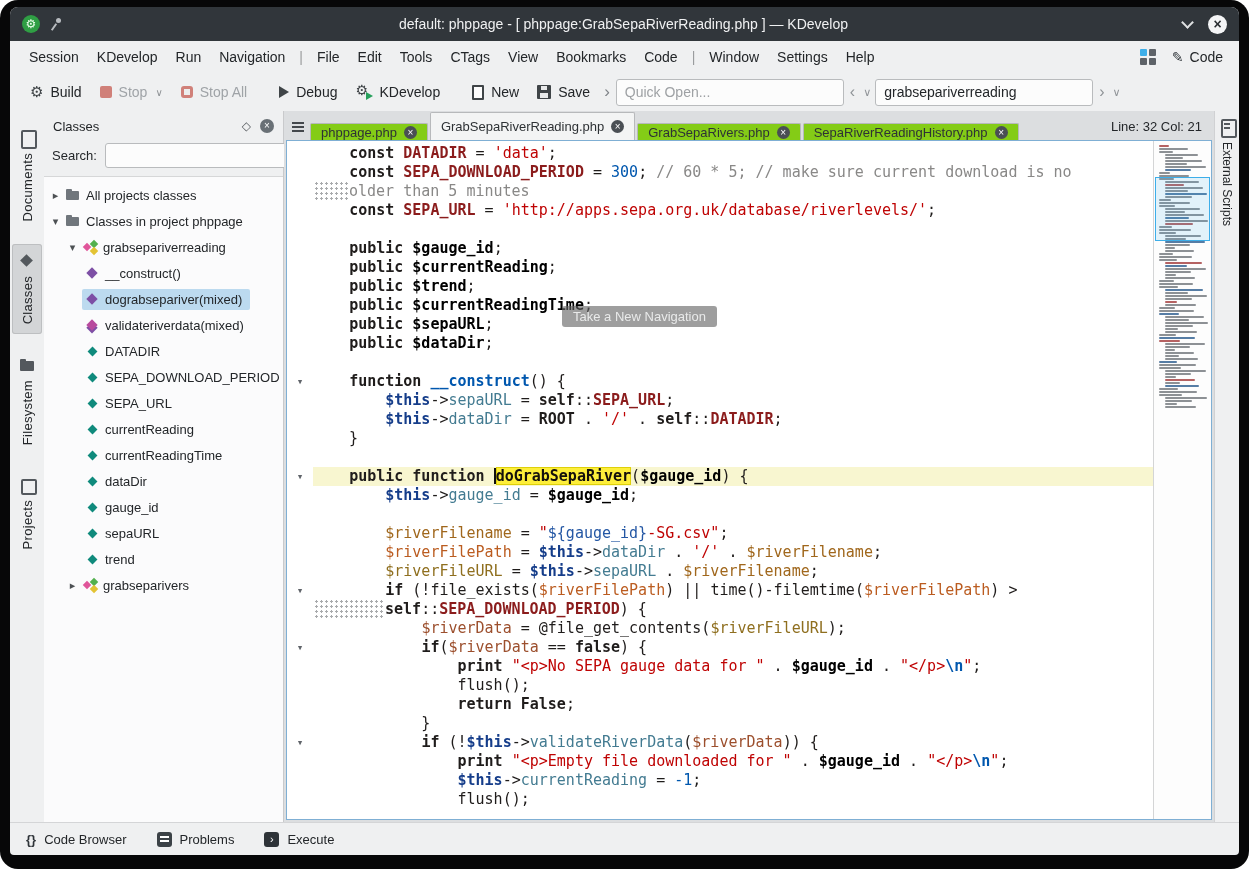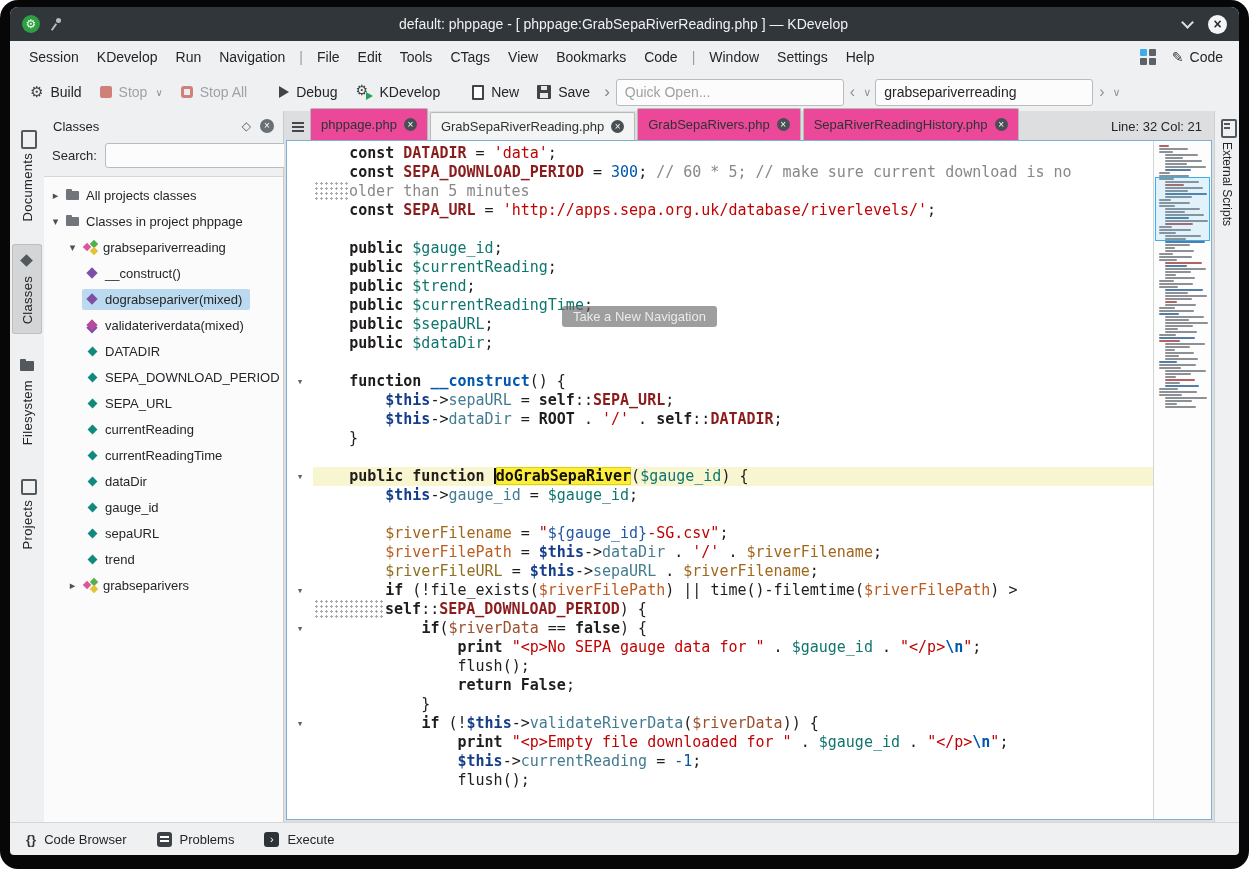--- a/index.html
+++ b/index.html
@@ -91,42 +91,42 @@
 .class-icon i{position:absolute;width:6px;height:6px;transform:rotate(45deg)}
 .class-icon .d1{left:1px;top:4px;background:#e0559a}
 .class-icon .d2{left:8px;top:1px;background:#53b04e}
 .class-icon .d3{left:8px;top:8px;background:#e3c334}
 
 
 .editorcol{flex:1;display:flex;flex-direction:column;min-width:0;background:#dcdee0;padding:1px 2px 2px}
 .tabbar{height:28px;display:flex;align-items:flex-end;flex:none}
 .tablistbtn{width:24px;height:24px;display:flex;flex-direction:column;justify-content:center;align-items:center;gap:2px;margin-bottom:1px}
 .tablistbtn i{width:12px;height:2px;background:#44484c;display:block}
-.etab{height:32px;display:flex;align-items:center;gap:7px;padding:0 10px;background:#ec4899;border:1px solid #b7b9bb;border-bottom:none;font-size:13px;color:#2e3235;border-radius:2px 2px 0 0;margin-right:2px}
+.etab{height:17px;display:flex;align-items:center;gap:7px;padding:0 10px;background:#84cc16;border:1px solid #b7b9bb;border-bottom:none;font-size:13px;color:#2e3235;border-radius:2px 2px 0 0;margin-right:2px}
 .etab.act{background:#f3f4f4;height:28px}
 .tclose{width:13px;height:13px;border-radius:50%;background:#4a4f54;color:#fff;font-size:10px;line-height:13px;text-align:center;flex:none}
 .linecol{margin-left:auto;font-size:13px;padding:0 10px;align-self:center}
 .editorframe{flex:1;display:flex;min-height:0;border:1px solid #7fafd4;background:#fff;position:relative}
 .codescroll{flex:1;overflow:hidden;padding-top:3px;min-width:0}
 .cl{display:flex;height:19px;font-family:"DejaVu Sans Mono",monospace;font-size:15px;line-height:19px;white-space:pre;color:#1f1c1b}
 .gut{width:26px;flex:none;text-align:center;font-size:11px;color:#60646a;line-height:19px}
 .lc{flex:1;min-width:0}
 .cl.cur .lc{background:#f8f6d0}
 .wrapmark{display:inline-block;height:19px;vertical-align:top;background-image:radial-gradient(#a8aaac 1px,transparent 1.2px);background-size:5px 5px;background-position:1px 4px}
 .caret{display:inline-block;width:0;border-left:2px solid #101010;height:16px;vertical-align:-3px}
 .tok-pl{color:#1f1c1b}
 .tok-kw{color:#1f1c1b;font-weight:bold}
 .tok-cn{color:#8b1c1c;font-weight:bold}
 .tok-cnb{color:#1f1c1b;font-weight:bold}
 .tok-st{color:#bf0303}
 .tok-nu{color:#0057ae}
 .tok-cm{color:#898887}
 .tok-th{color:#153d8a;font-weight:bold}
 .tok-mb{color:#437b91}
-.tok-va{color:#0f766e;font-weight:normal}
+.tok-va{color:#000000;font-weight:bold}
 .tok-vo{color:#a0671c}
 .tok-vp{color:#bb5c20}
 .tok-vu{color:#8f6f1f}
 .tok-vd{color:#9c4f2d}
 .tok-fn{color:#0057ae;font-weight:bold}
 .tok-fnb{color:#1f1c1b}
 .tok-es{color:#0057ae;font-weight:bold}
 .tok-ip{color:#2457a4}
 .tok-hl{color:#14100c;font-weight:bold;background:#fdee3a;box-shadow:inset 0 0 0 1px #ded00a}
 .minimap{width:58px;flex:none;border-left:1px solid #d4d5d6;position:relative;background:#fdfdfd;padding-top:4px}
@@ -428,20 +428,21 @@
               <div class="cl"><span class="gut"></span><span class="lc"><span class="tok-pl">    }</span></span></div>
               <div class="cl"><span class="gut"></span><span class="lc"></span></div>
               <div class="cl cur"><span class="gut">▾</span><span class="lc"><span class="tok-pl">    </span><span class="tok-kw">public</span><span class="tok-pl"> </span><span class="tok-kw">function</span><span class="tok-pl"> </span><span class="caret"></span><span class="tok-hl">doGrabSepaRiver</span><span class="tok-pl">(</span><span class="tok-va">$gauge_id</span><span class="tok-pl">) {</span></span></div>
               <div class="cl"><span class="gut"></span><span class="lc"><span class="tok-pl">        </span><span class="tok-th">$this</span><span class="tok-pl">-&gt;</span><span class="tok-mb">gauge_id</span><span class="tok-pl"> = </span><span class="tok-va">$gauge_id</span><span class="tok-pl">;</span></span></div>
               <div class="cl"><span class="gut"></span><span class="lc"></span></div>
               <div class="cl"><span class="gut"></span><span class="lc"><span class="tok-pl">        </span><span class="tok-vo">$riverFilename</span><span class="tok-pl"> = </span><span class="tok-st">"</span><span class="tok-ip">${gauge_id}</span><span class="tok-st">-SG.csv"</span><span class="tok-pl">;</span></span></div>
               <div class="cl"><span class="gut"></span><span class="lc"><span class="tok-pl">        </span><span class="tok-vp">$riverFilePath</span><span class="tok-pl"> = </span><span class="tok-th">$this</span><span class="tok-pl">-&gt;</span><span class="tok-mb">dataDir</span><span class="tok-pl"> . </span><span class="tok-st">'/'</span><span class="tok-pl"> . </span><span class="tok-vo">$riverFilename</span><span class="tok-pl">;</span></span></div>
               <div class="cl"><span class="gut"></span><span class="lc"><span class="tok-pl">        </span><span class="tok-vu">$riverFileURL</span><span class="tok-pl"> = </span><span class="tok-th">$this</span><span class="tok-pl">-&gt;</span><span class="tok-mb">sepaURL</span><span class="tok-pl"> . </span><span class="tok-vo">$riverFilename</span><span class="tok-pl">;</span></span></div>
               <div class="cl"><span class="gut">▾</span><span class="lc"><span class="tok-pl">        </span><span class="tok-kw">if</span><span class="tok-pl"> (!</span><span class="tok-fnb">file_exists</span><span class="tok-pl">(</span><span class="tok-vp">$riverFilePath</span><span class="tok-pl">) || </span><span class="tok-fnb">time</span><span class="tok-pl">()-</span><span class="tok-fnb">filemtime</span><span class="tok-pl">(</span><span class="tok-vp">$riverFilePath</span><span class="tok-pl">) &gt;</span></span></div>
               <div class="cl"><span class="gut"></span><span class="lc"><span class="wrapmark" style="width: 72px;"></span><span class="tok-kw">self</span><span class="tok-pl">::</span><span class="tok-cn">SEPA_DOWNLOAD_PERIOD</span><span class="tok-pl">) {</span></span></div>
+              <div class="cl"><span class="gut"></span><span class="lc"><span class="tok-pl">            </span><span class="tok-vd">$riverData</span><span class="tok-pl"> = @</span><span class="tok-fnb">file_get_contents</span><span class="tok-pl">(</span><span class="tok-vu">$riverFileURL</span><span class="tok-pl">);</span></span></div>
               <div class="cl"><span class="gut">▾</span><span class="lc"><span class="tok-pl">            </span><span class="tok-kw">if</span><span class="tok-pl">(</span><span class="tok-vd">$riverData</span><span class="tok-pl"> == </span><span class="tok-kw">false</span><span class="tok-pl">) {</span></span></div>
               <div class="cl"><span class="gut"></span><span class="lc"><span class="tok-pl">                </span><span class="tok-kw">print</span><span class="tok-pl"> </span><span class="tok-st">"&lt;p&gt;No SEPA gauge data for "</span><span class="tok-pl"> . </span><span class="tok-va">$gauge_id</span><span class="tok-pl"> . </span><span class="tok-st">"&lt;/p&gt;</span><span class="tok-es">\n</span><span class="tok-st">"</span><span class="tok-pl">;</span></span></div>
               <div class="cl"><span class="gut"></span><span class="lc"><span class="tok-pl">                </span><span class="tok-fnb">flush</span><span class="tok-pl">();</span></span></div>
               <div class="cl"><span class="gut"></span><span class="lc"><span class="tok-pl">                </span><span class="tok-kw">return</span><span class="tok-pl"> </span><span class="tok-kw">False</span><span class="tok-pl">;</span></span></div>
               <div class="cl"><span class="gut"></span><span class="lc"><span class="tok-pl">            }</span></span></div>
               <div class="cl"><span class="gut">▾</span><span class="lc"><span class="tok-pl">            </span><span class="tok-kw">if</span><span class="tok-pl"> (!</span><span class="tok-th">$this</span><span class="tok-pl">-&gt;</span><span class="tok-mb">validateRiverData</span><span class="tok-pl">(</span><span class="tok-vd">$riverData</span><span class="tok-pl">)) {</span></span></div>
               <div class="cl"><span class="gut"></span><span class="lc"><span class="tok-pl">                </span><span class="tok-kw">print</span><span class="tok-pl"> </span><span class="tok-st">"&lt;p&gt;Empty file downloaded for "</span><span class="tok-pl"> . </span><span class="tok-va">$gauge_id</span><span class="tok-pl"> . </span><span class="tok-st">"&lt;/p&gt;</span><span class="tok-es">\n</span><span class="tok-st">"</span><span class="tok-pl">;</span></span></div>
               <div class="cl"><span class="gut"></span><span class="lc"><span class="tok-pl">                </span><span class="tok-th">$this</span><span class="tok-pl">-&gt;</span><span class="tok-mb">currentReading</span><span class="tok-pl"> = </span><span class="tok-nu">-1</span><span class="tok-pl">;</span></span></div>
               <div class="cl"><span class="gut"></span><span class="lc"><span class="tok-pl">                </span><span class="tok-fnb">flush</span><span class="tok-pl">();</span></span></div>
             </div>

